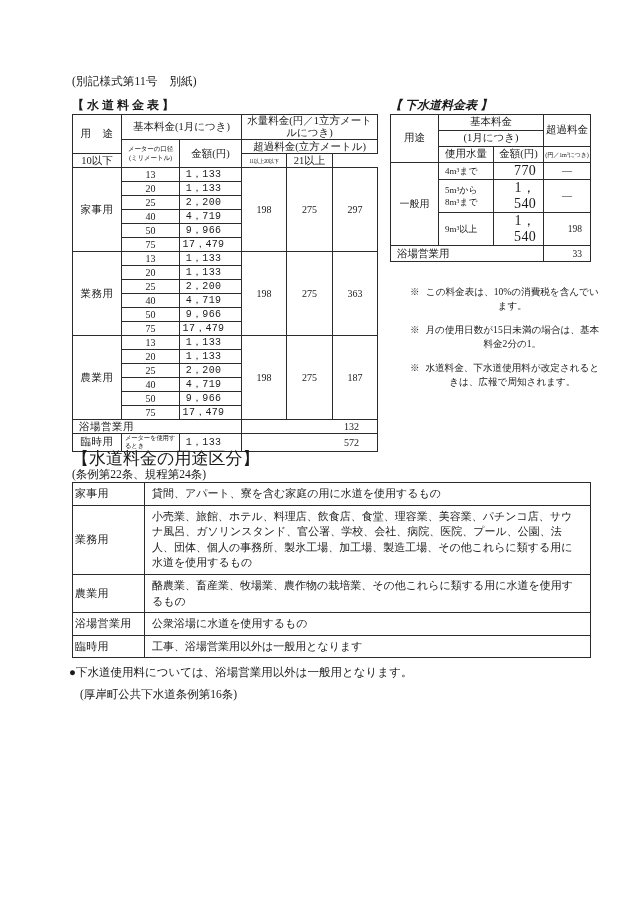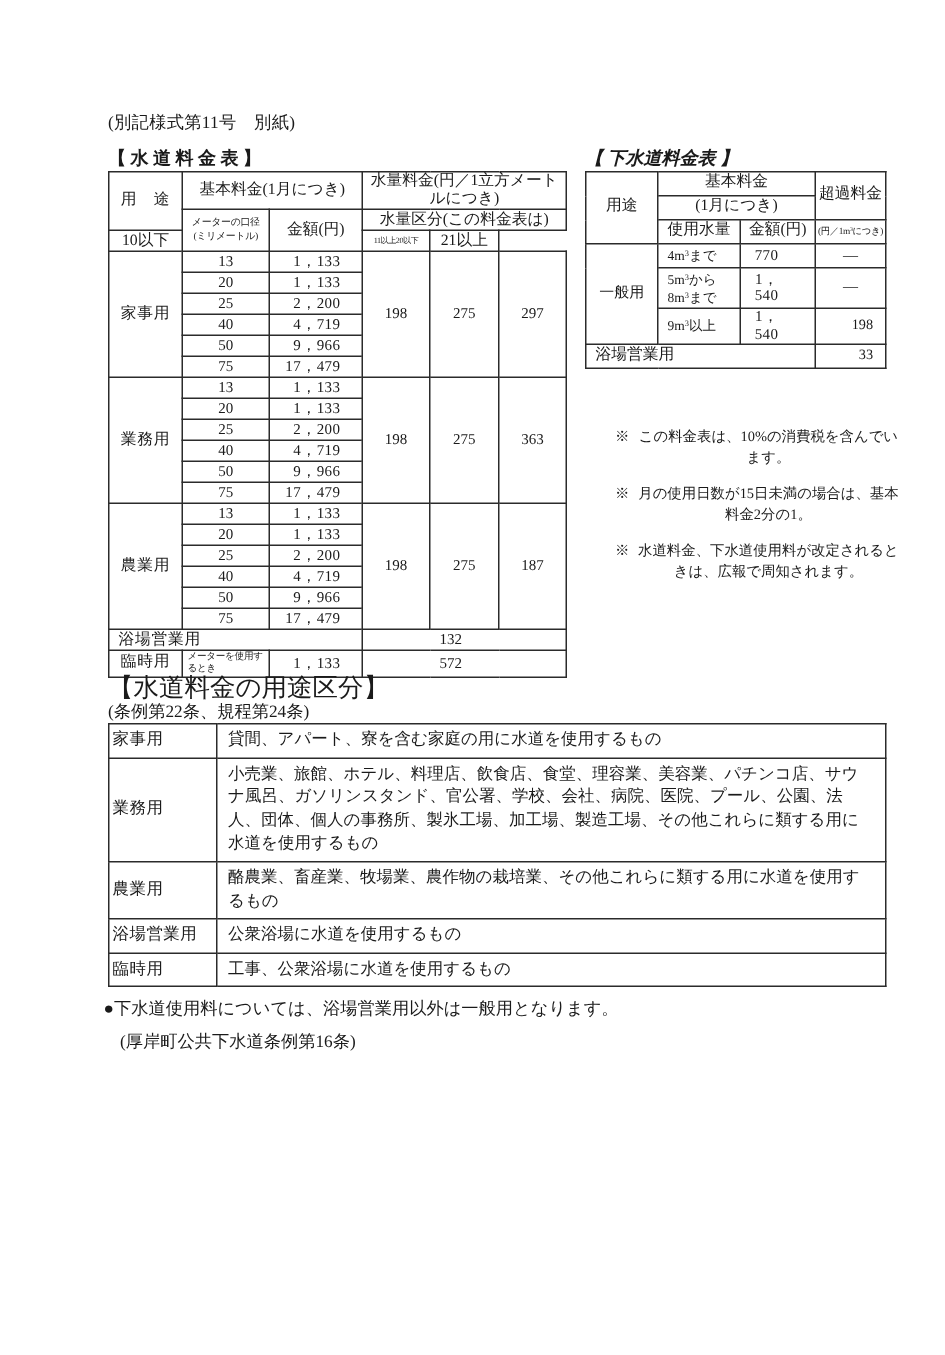--- a/index.html
+++ b/index.html
@@ -64,32 +64,34 @@
   .wt-h { font-size: 10.5px; }
   .wt-h-sm { font-size: 6.6px; letter-spacing: -0.2px; line-height: 1.25; }
   .wt-h-xs { font-size: 5.4px; letter-spacing: -0.3px; }
   .wt-use {
     font-size: 10.5px;
     letter-spacing: 0.5px;
   }
   .wt-dia { font-size: 10px; }
   .wt-amt {
     font-size: 10px;
-    text-align: right;
+    text-align: center;
     padding-right: 14px;
     letter-spacing: 0.3px;
+    font-family: Liberation Mono, monospace;
   }
   .wt-rate { font-size: 10px; }
   .wt-left {
     text-align: left;
     padding-left: 6px;
     font-size: 10.5px;
     letter-spacing: 0.5px;
   }
   .wt-right {
+    text-align: right;
     padding-right: 18px;
     font-size: 10px;
   }
   .wt-tiny {
     font-size: 6.4px;
     letter-spacing: -0.2px;
     line-height: 1.3;
     text-align: left;
     padding-left: 3px;
   }
@@ -104,23 +106,23 @@
   .st-h { font-size: 10.5px; }
   .st-h-xs { font-size: 6.2px; letter-spacing: -0.2px; }
   .st-use { font-size: 10px; }
   .st-vol {
     font-size: 9px;
     text-align: left;
     padding-left: 6px;
     line-height: 1.35;
   }
   .st-amt {
-    font-size: 10px;
+    font-size: 14px;
     text-align: right;
-    padding-right: 24px;
+    padding-right: 7px;
     letter-spacing: 0.3px;
   }
   .st-ex {
     font-size: 9.5px;
     text-align: right;
     padding-right: 8px;
   }
   .st-dash { font-size: 10px; }
   .st-left {
     text-align: left;
@@ -220,21 +222,21 @@
         <td rowspan="2" class="wt-use">用　途</td>
         <td colspan="2" class="wt-h">基本料金(1月につき)</td>
         <td colspan="3" class="wt-h">水量料金(円／1立方メートルにつき)</td>
       </tr>
       <tr>
         <td rowspan="2" class="wt-h-sm">
           <span>メーターの口径</span><br>
           <span>(ミリメートル)</span>
         </td>
         <td rowspan="2" class="wt-h">金額(円)</td>
-        <td colspan="3" class="wt-h">水量区分(この料金表は)</td>
+        <td colspan="3" class="wt-h">超過料金(立方メートル)</td>
       </tr>
       <tr>
         <td class="wt-h">10以下</td>
         <td class="wt-h-xs">11以上20以下</td>
         <td class="wt-h">21以上</td>
       </tr>
 
       <tr>
         <td rowspan="6" class="wt-use">家事用</td>
         <td class="wt-dia">13</td>
@@ -419,21 +421,21 @@
       <tr>
         <td class="ct-cat">農業用</td>
         <td class="ct-desc">酪農業、畜産業、牧場業、農作物の栽培業、その他これらに類する用に水道を使用するもの</td>
       </tr>
       <tr>
         <td class="ct-cat">浴場営業用</td>
         <td class="ct-desc">公衆浴場に水道を使用するもの</td>
       </tr>
       <tr>
         <td class="ct-cat">臨時用</td>
-        <td class="ct-desc">工事、公衆浴場に水道を使用するもの</td>
+        <td class="ct-desc">工事、浴場営業用以外は一般用となります</td>
       </tr>
     </tbody>
   </table>
 
   <div id="footer-1">●下水道使用料については、浴場営業用以外は一般用となります。</div>
   <div id="footer-2">(厚岸町公共下水道条例第16条)</div>
 
 </div>
 
 </body></html>

